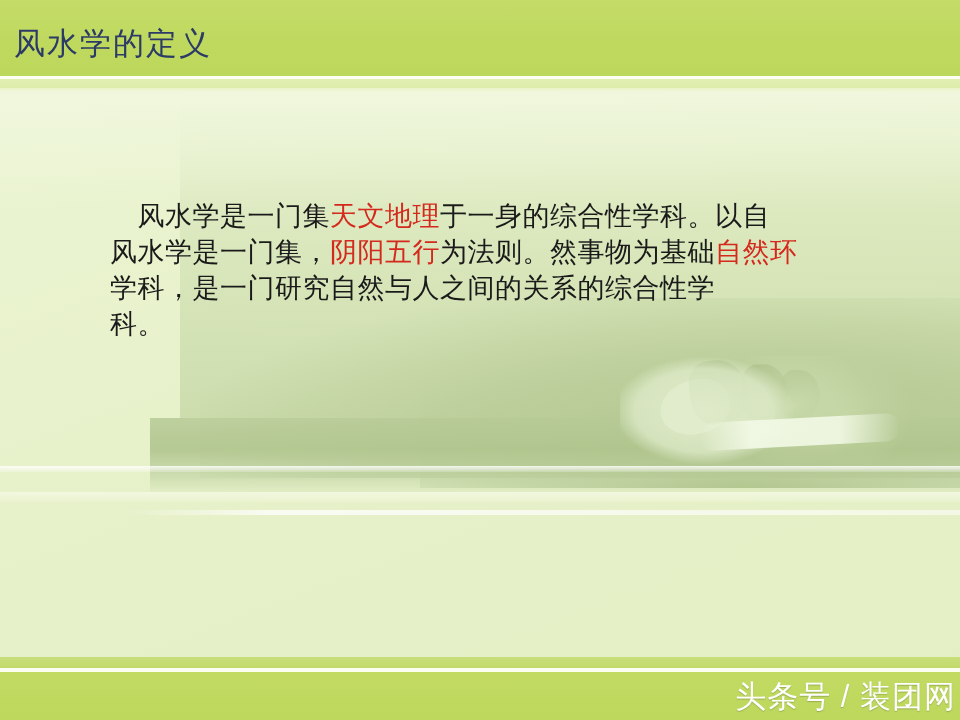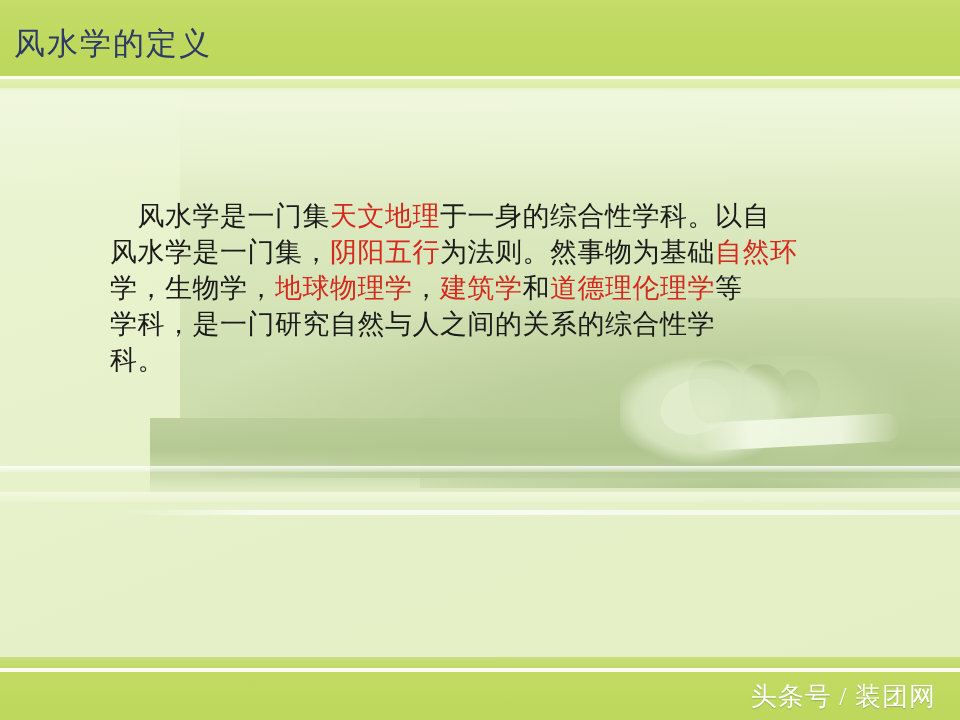--- a/index.html
+++ b/index.html
@@ -159,29 +159,29 @@
     left: 0; top: 668px; width: 960px; height: 4px;
     background: #fbfef1;
   }
   #footer-band {
     position: absolute;
     left: 0; top: 672px; width: 960px; height: 48px;
     background: linear-gradient(180deg, #c2da62 0%, #bdd85c 100%);
   }
   #footer-credit {
     position: absolute;
-    right: 24px;
+    right: 4px;
     top: 682px;
-    font-size: 26px;
+    font-size: 31px;
     line-height: 30px;
     color: #ffffff;
     letter-spacing: 1px;
     text-shadow: 0 1px 1px rgba(120,140,70,0.55);
     white-space: nowrap;
-    font-family: Liberation Serif, serif;
+    font-family: Liberation Sans, sans-serif;
   }
 </style>
 </head>
 <body>
 
 <div id="slide">
 
   <div id="wm-layer">
     <div class="wm wm-sky"></div>
     <div class="wm wm-ridge"></div>
@@ -202,21 +202,20 @@
   <div id="header">
     <div id="header-title">风水学的定义</div>
   </div>
   <div id="header-rule-white"></div>
   <div id="header-rule-green"></div>
   <div id="header-rule-fade"></div>
 
   <div id="bodytext">
       <span class="ln"><span>　风水学是一门集</span><span class="hl">天文地理</span><span>于一身的综合性学科。以自</span></span>
       <span class="ln"><span>风水学是一门集，</span><span class="hl">阴阳五行</span><span>为法则。然事物为基础</span><span class="hl">自然环</span></span>
-      <span class="ln"><span>学，生物学，</span><span class="hl">地球物理学</span><span>，</span><span class="hl">建筑学</span><span>和</span><span class="hl">道德理伦理学</span><span>等</span></span>
       <span class="ln"><span>学科，是一门研究自然与人之间的关系的综合性学</span></span>
       <span class="ln"><span>科。</span></span>
     </div>
 
   <div id="footer-stripe-green"></div>
   <div id="footer-stripe-white"></div>
   <div id="footer-band"></div>
   <div id="footer-credit">头条号 / 装团网</div>
 
 </div>

